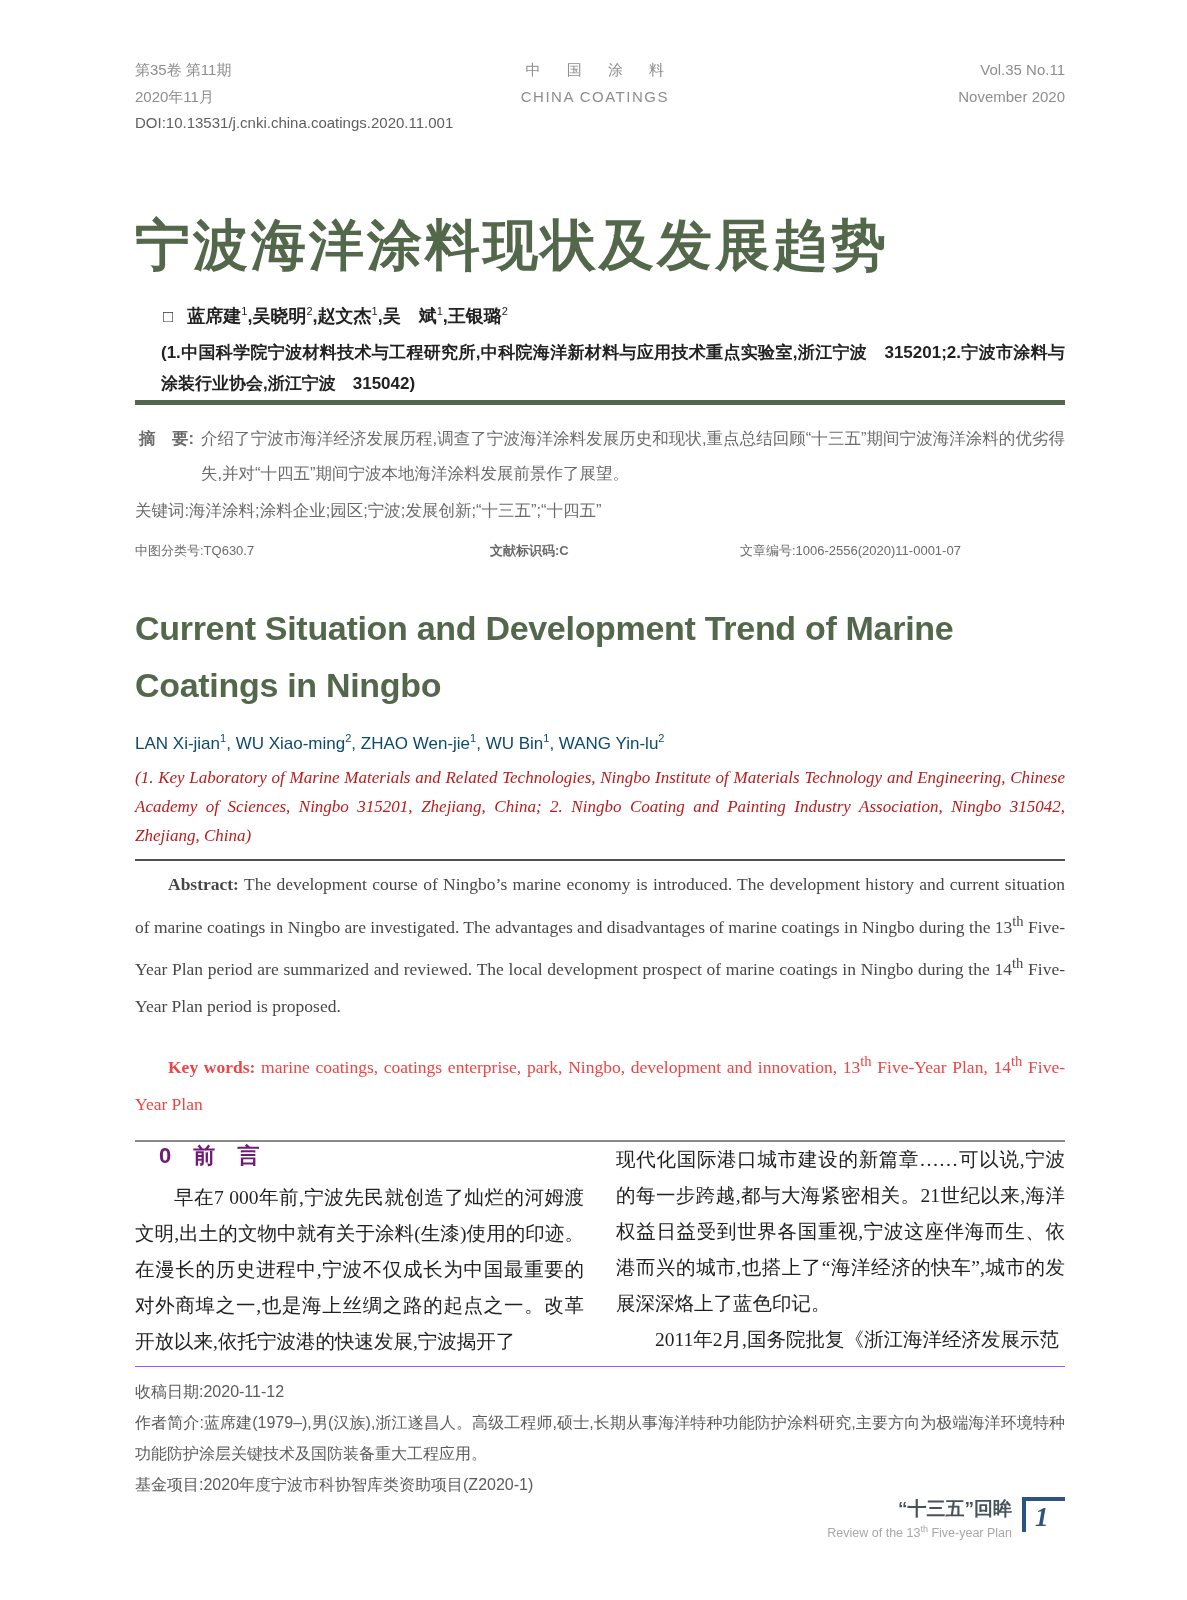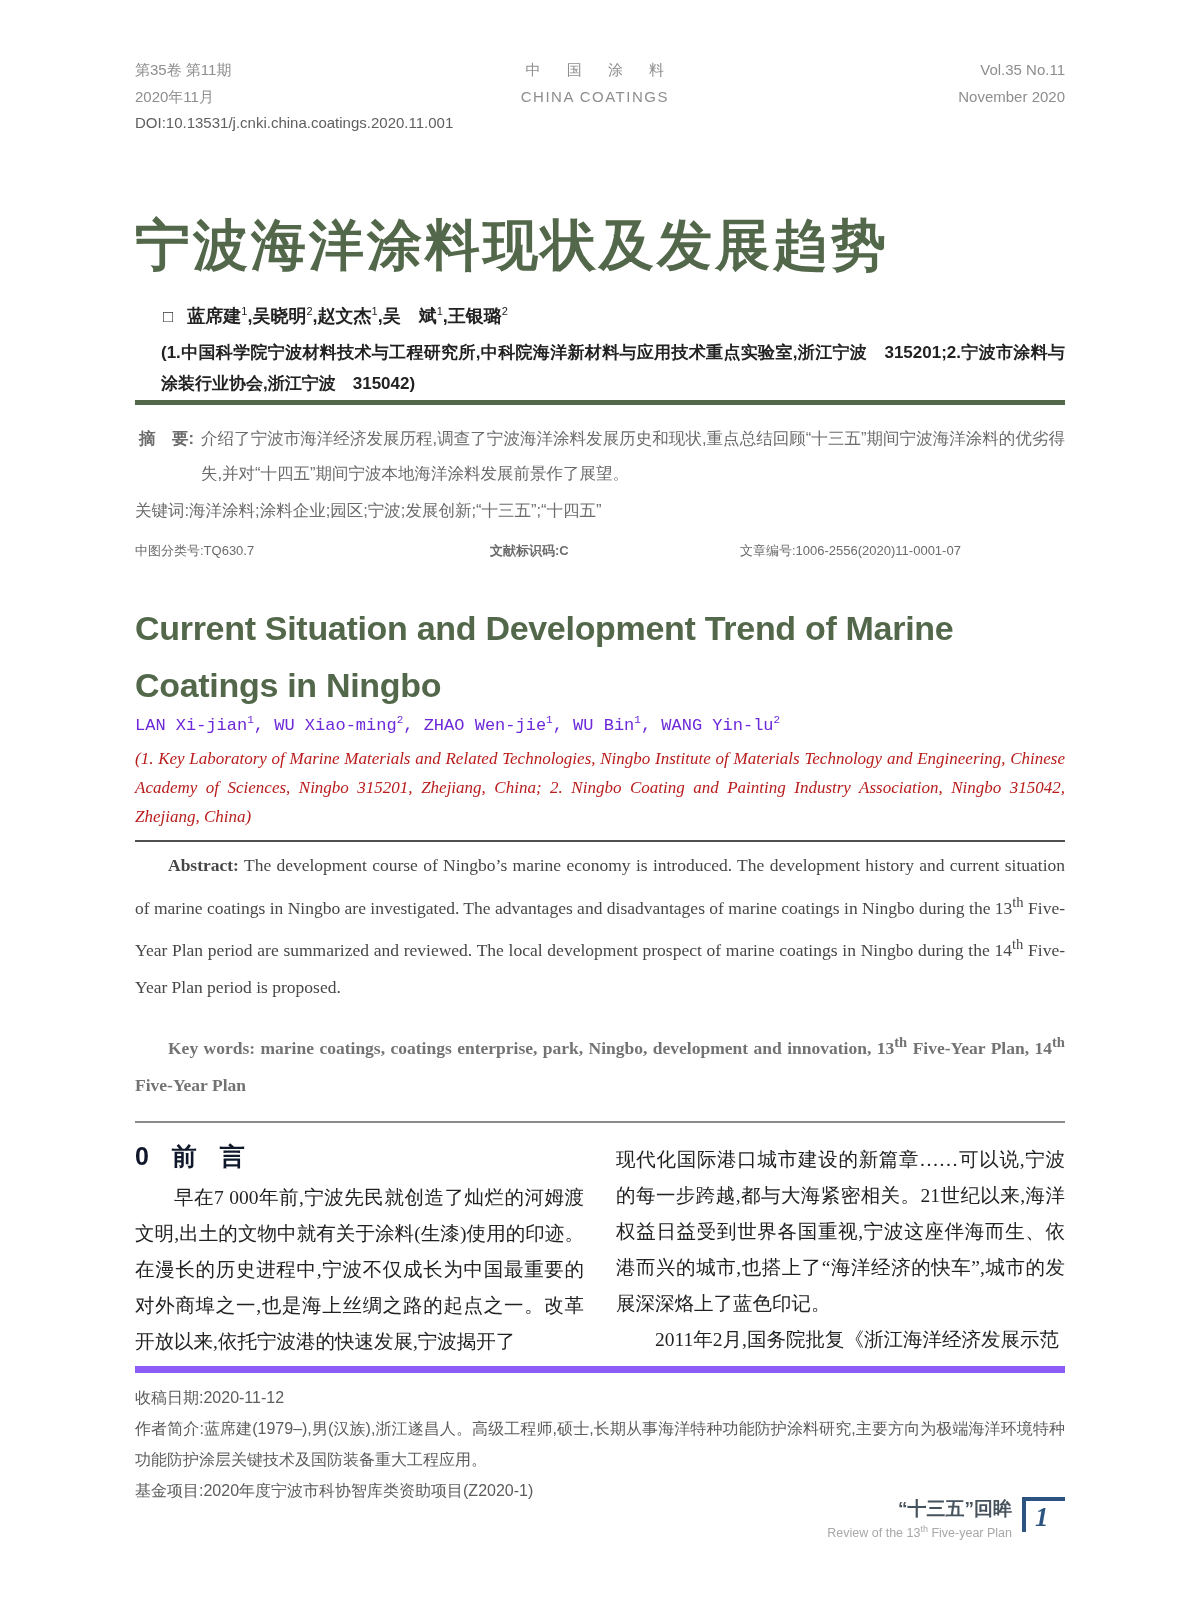--- a/index.html
+++ b/index.html
@@ -31,38 +31,38 @@
   .cn-abstract .lbl{position:absolute;left:4px;top:0;font-weight:bold;}
   .cn-keywords{margin-top:3px;font-size:16.5px;color:#6b6b6b;line-height:32px;}
   .clc-row{margin-top:16px;display:flex;font-size:13px;color:#6b6b6b;}
   .clc-row .c1{width:355px;}
   .clc-row .c2{width:250px;font-weight:bold;}
   .clc-row .c3{flex:1;}
 
   
   .en-group{top:600px;}
   .en-title{font-size:34px;font-weight:700;color:#53684a;line-height:57px;width:885px;letter-spacing:-0.3px;}
-  .en-authors{font-size:17px;color:#6d28d9;font-family:Liberation Mono, monospace;}
+  .en-authors{margin-top:18px;font-size:17px;color:#0c4a6e;}
   .en-authors sup{font-size:11px;}
   .en-affil{margin-top:9px;font-family:"Liberation Serif",serif;font-style:italic;font-size:17px;color:#b91c1c;line-height:29px;text-align:justify;}
   .rule-strong{margin-top:9px;border-top:2px solid #4f4f4f;}
   .en-abstract{margin-top:5px;font-family:"Liberation Serif",serif;font-size:17.5px;color:#474747;line-height:37px;text-align:justify;}
   .en-abstract b,.en-keywords b{font-family:"Liberation Serif",serif;margin-left:33px;}
-  .en-keywords{font-family:"Liberation Serif",serif;font-size:17.5px;color:#737373;line-height:37px;text-align:justify;font-weight:bold;}
+  .en-keywords{font-family:"Liberation Serif",serif;font-size:17.5px;color:#ef4444;line-height:37px;text-align:justify;}
   .rule-light{margin-top:7px;border-top:2px solid #8a8a8a;}
 
   
   .body-cols{top:1142px;display:flex;gap:32px;}
   .col{width:449px;font-family:"Liberation Serif",serif;font-size:19.5px;color:#222;line-height:36px;text-align:justify;}
-  .sec-heading{font-family:"Liberation Sans",sans-serif;font-size:25px;font-weight:700;color:#0f172a;word-spacing:16px;line-height:28px;margin-bottom:10px;}
+  .sec-heading{font-family:"Liberation Sans",sans-serif;font-size:22px;font-weight:700;color:#701a75;word-spacing:16px;line-height:28px;margin-bottom:10px;margin-left:24px;}
   .col p{margin:0;}
   .indent{text-indent:2em;}
 
   
-  .footnote-group{top:1366px;border-top:7px solid #8b5cf6;padding-top:9px;font-size:16px;color:#5c5c5c;line-height:31px;text-align:justify;}
+  .footnote-group{top:1366px;border-top:1px solid #8b5cf6;padding-top:9px;font-size:16px;color:#5c5c5c;line-height:31px;text-align:justify;}
   .footnote-group p{margin:0;}
 
   
   .page-footer{top:1497px;display:flex;justify-content:flex-end;align-items:flex-start;}
   .footer-text{text-align:right;}
   .footer-cn{font-size:19px;font-weight:700;color:#46525c;line-height:24px;}
   .footer-en{font-size:12.5px;color:#a8a8a8;line-height:16px;}
   .footer-en sup{font-size:9px;}
   .page-num-box{margin-left:10px;width:30px;height:30px;border-top:4px solid #2d5380;border-left:4px solid #2d5380;padding:1px 0 0 9px;font-family:"Liberation Serif",serif;font-style:italic;font-weight:700;font-size:27px;color:#2d5380;}
 </style>

